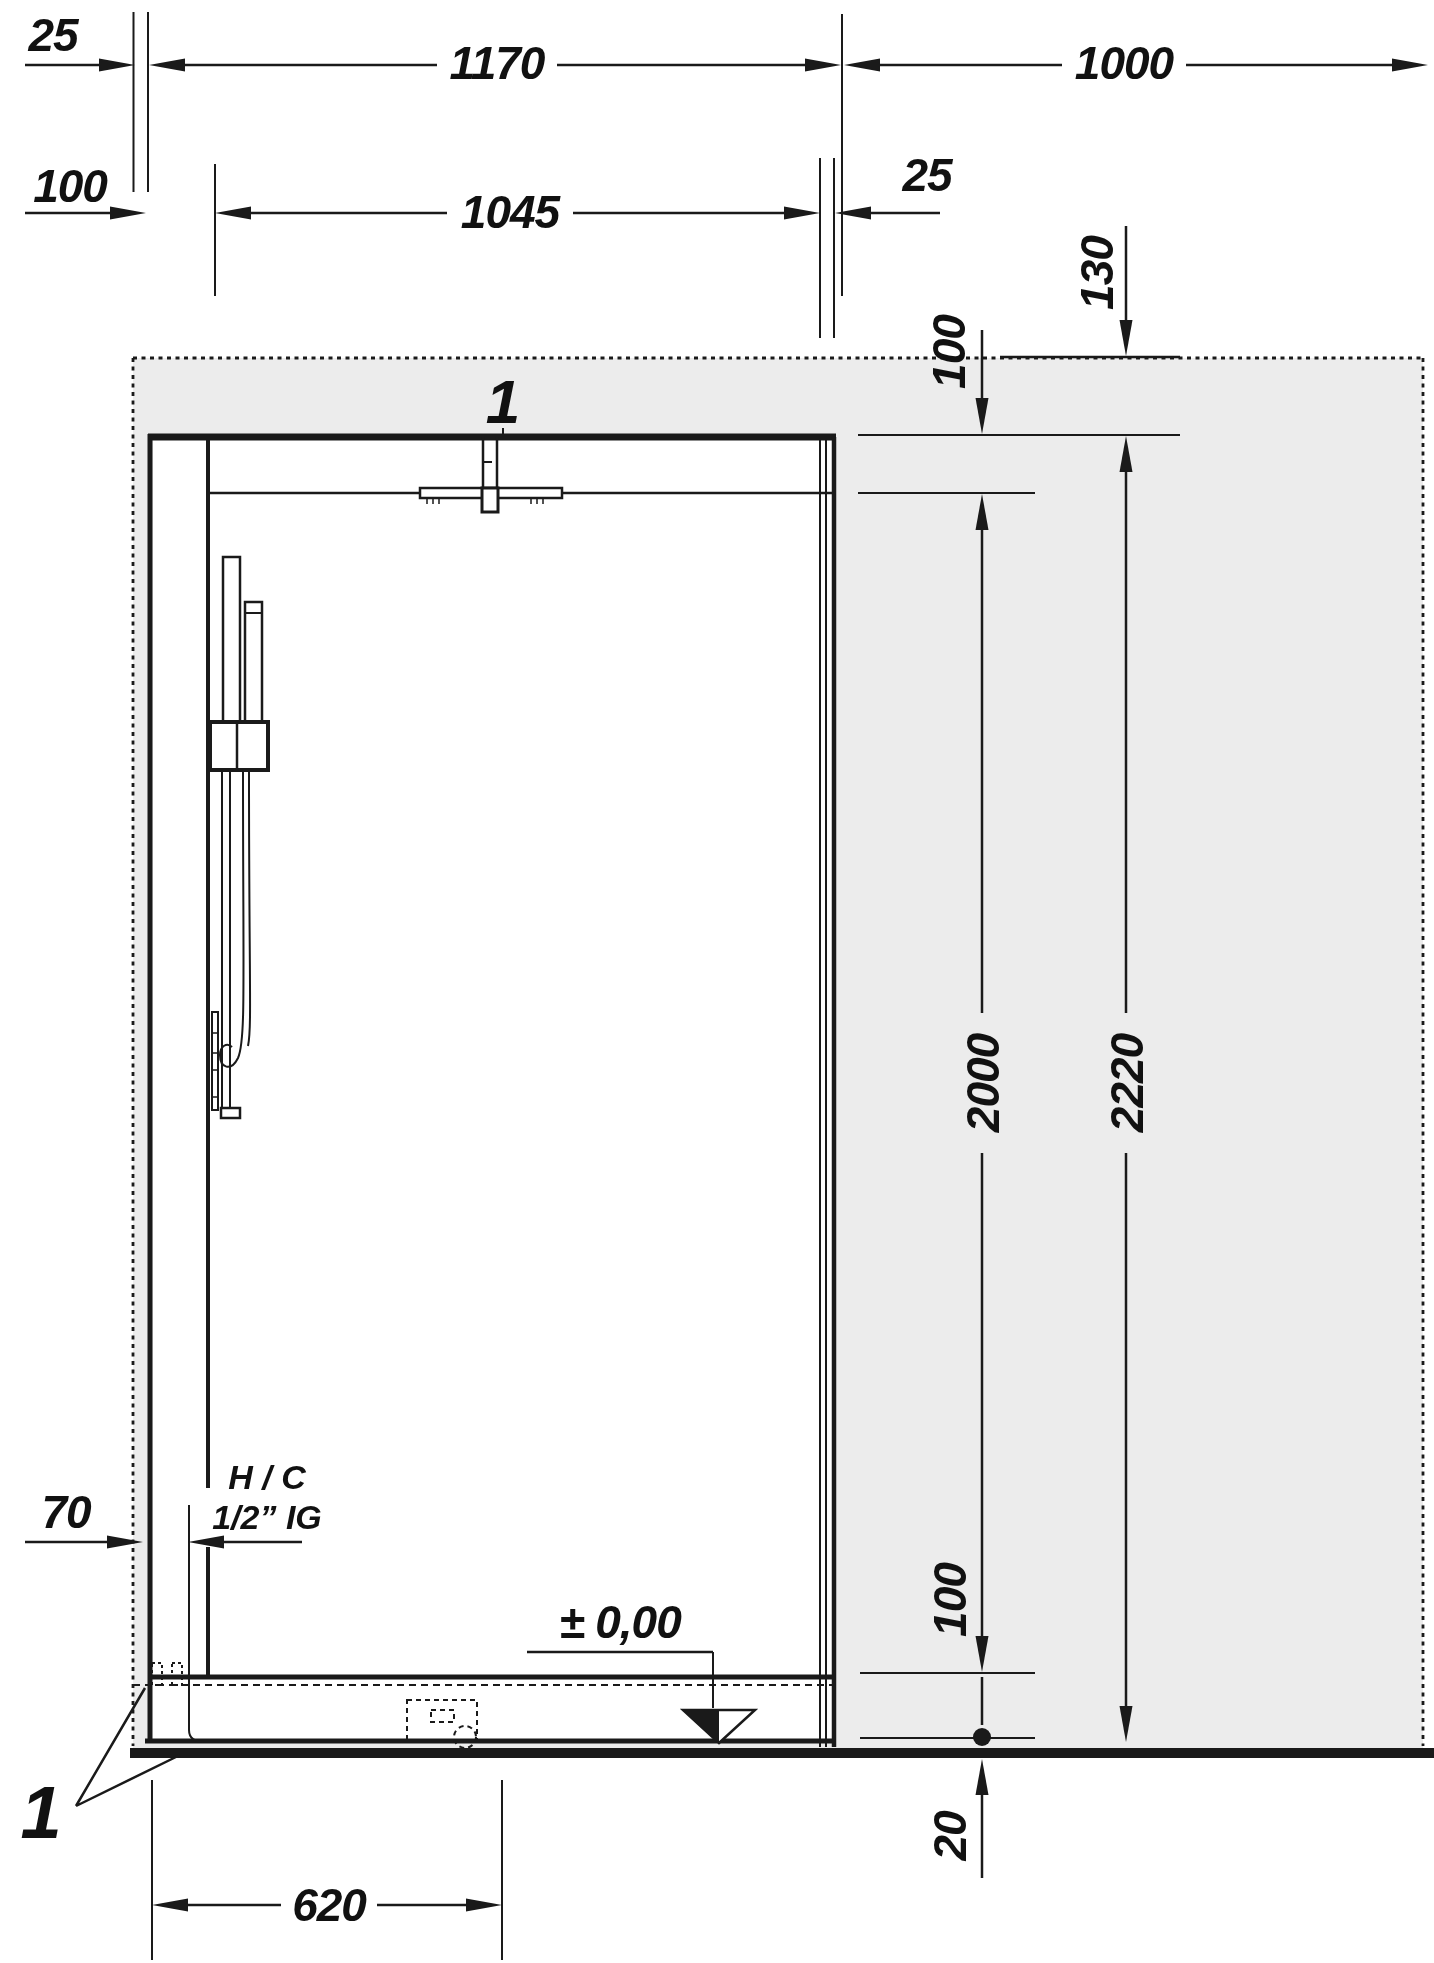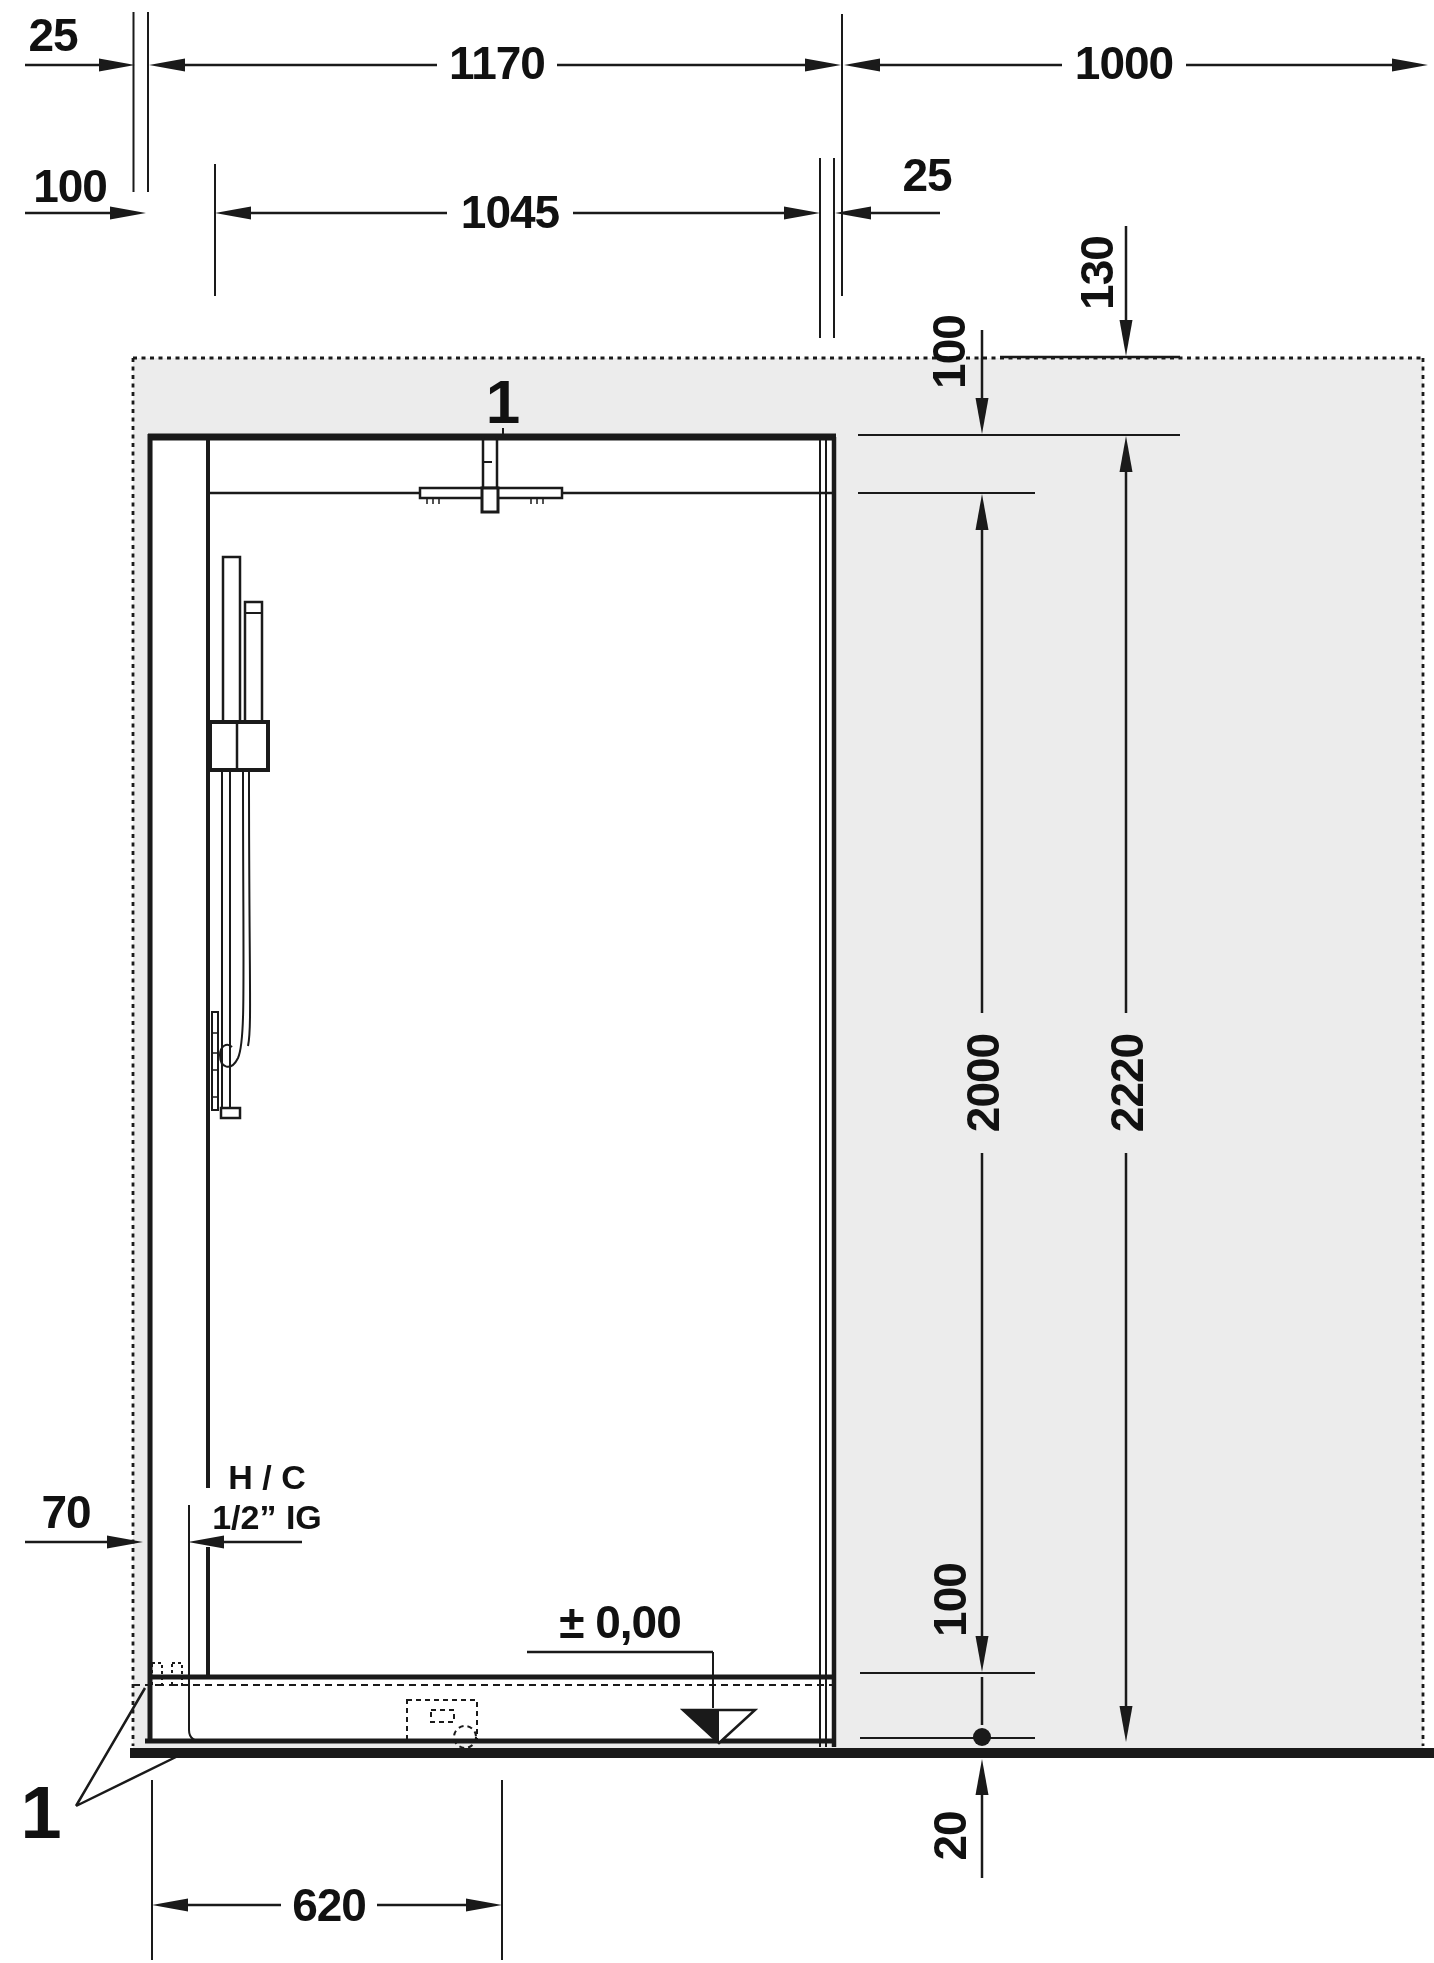--- a/index.html
+++ b/index.html
@@ -1,17 +1,17 @@
 <!DOCTYPE html>
 <html><head>
 <meta charset="utf-8">
 <style>
   html,body{margin:0;padding:0;background:#fff;}
   .stage{position:relative;width:1434px;height:1963px;background:#fff;overflow:hidden;
-         font-family:"Liberation Sans","DejaVu Sans",sans-serif;}
+         font-family:"Liberation Sans","DejaVu Sans",sans-serif;font-style:italic;}
   svg{display:block}
   .ln{stroke:#1a1a1a;fill:none}
   .fillb{fill:#1a1a1a;stroke:none}
   .wht{fill:#ffffff}
   .wall{fill:#ececec;stroke:none}
   text{fill:#111;font-family:"Liberation Sans","DejaVu Sans",sans-serif;font-weight:bold;}
   .dim{font-size:46px;letter-spacing:-1px}
   .small{font-size:34px}
   .callout-a{font-size:62px}
   .callout-b{font-size:74px}

